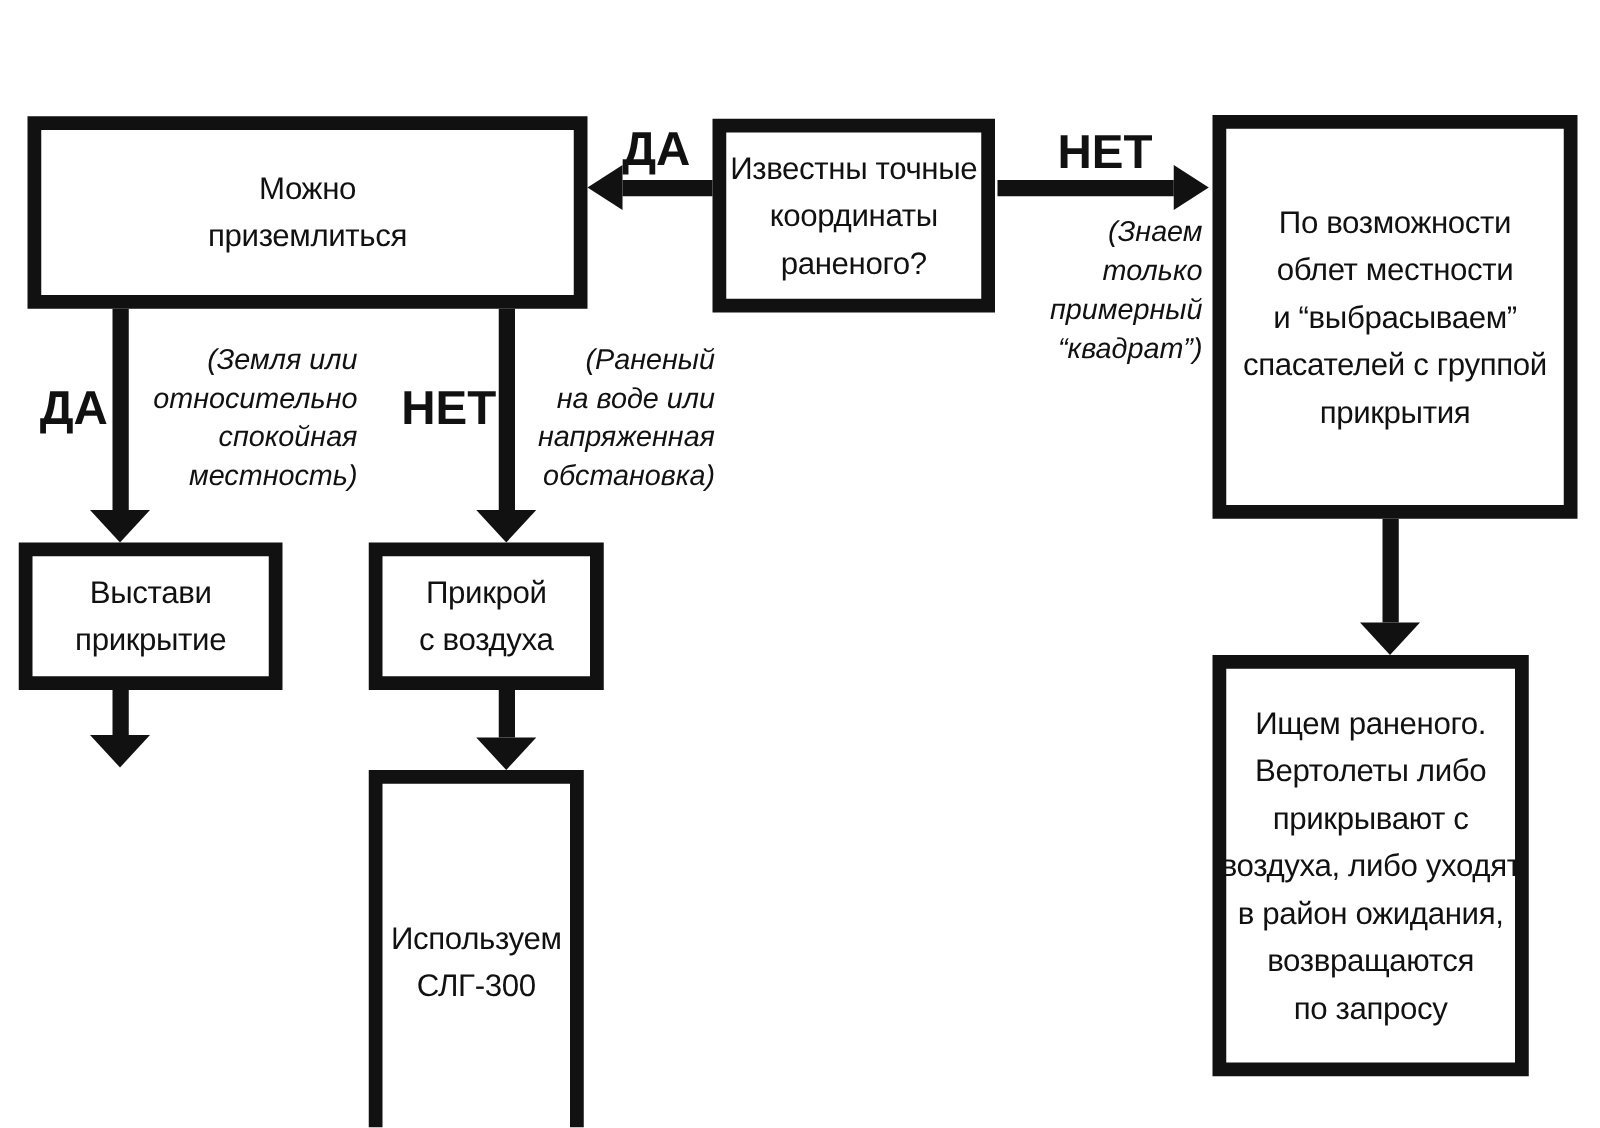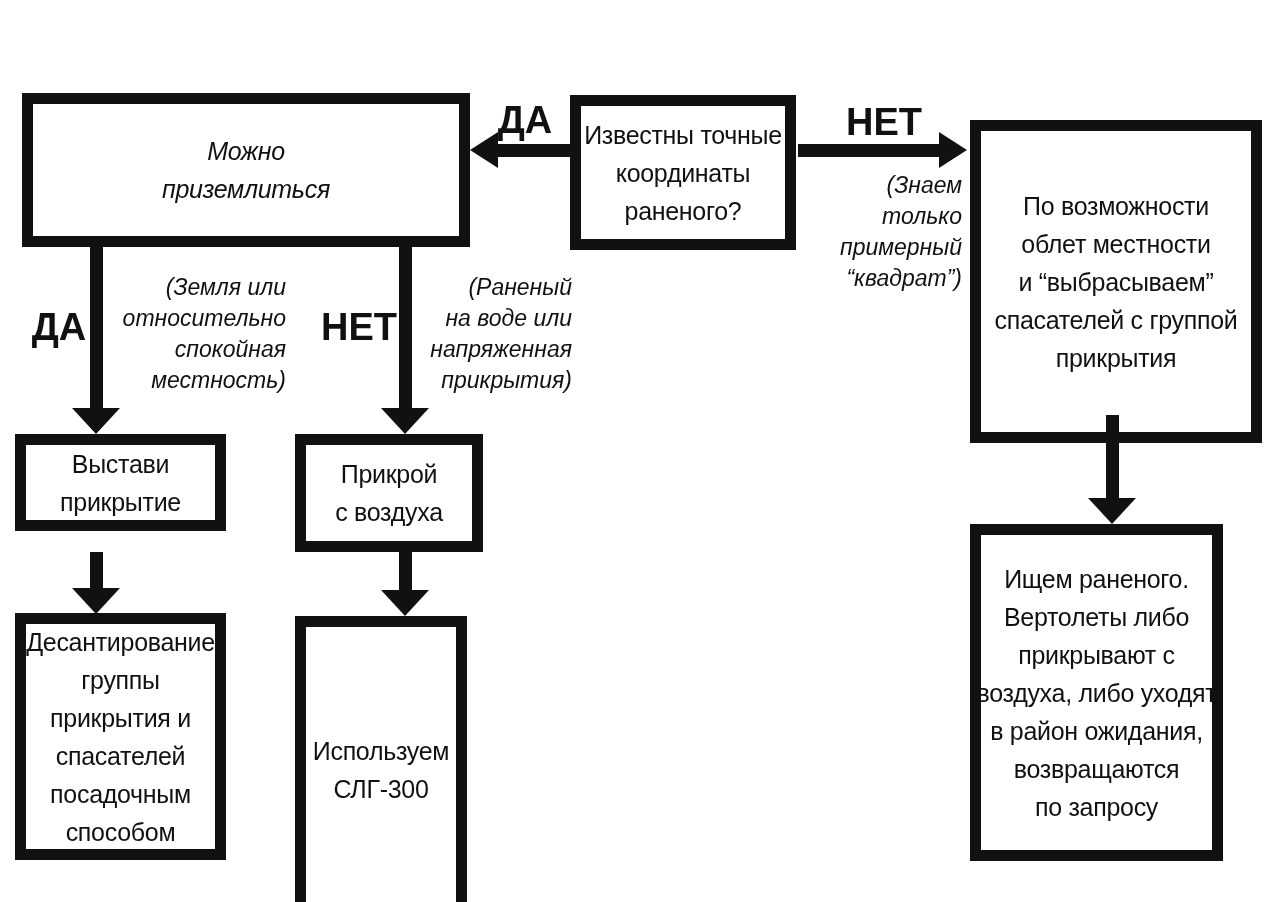--- a/index.html
+++ b/index.html
@@ -77,57 +77,49 @@
     text-align: right;
     white-space: pre;
     color: var(--ink);
   }
 </style>
 </head>
 <body>
 
 <div class="canvas">
 
-  <div class="node" style="left:22px; top:93px; width:448px; height:154px;font-style:italic;">
+  <div class="node" style="left:22px; top:93px; width:448px; height:154px;">
     <span class="node-text">Можно
 приземлиться</span>
   </div>
 
   <div class="node" style="left:570px; top:95px; width:226px; height:155px;">
     <span class="node-text">Известны точные
 координаты
 раненого?</span>
   </div>
 
-  <div class="node" style="left:970px; top:92px; width:292px; height:323px;margin-top:28px;">
+  <div class="node" style="left:970px; top:92px; width:292px; height:323px;">
     <span class="node-text">По возможности
 облет местности
 и “выбрасываем”
 спасателей с группой
 прикрытия</span>
   </div>
 
-  <div class="node" style="left:15px; top:434px; width:211px; height:97px;">
+  <div class="node" style="left:15px; top:434px; width:211px; height:118px;">
     <span class="node-text">Выстави
 прикрытие</span>
   </div>
 
   <div class="node" style="left:295px; top:434px; width:188px; height:118px;">
     <span class="node-text">Прикрой
 с воздуха</span>
   </div>
 
-  <div class="node" style="left:15px; top:613px; width:211px; height:247px;">
-    <span class="node-text">Десантирование
-группы
-прикрытия и
-спасателей
-посадочным
-способом</span>
-  </div>
 
   <div class="node" style="left:295px; top:616px; width:172px; height:307px;">
     <span class="node-text">Используем
 СЛГ-300</span>
   </div>
 
   <div class="node" style="left:970px; top:524px; width:253px; height:337px;">
     <span class="node-text">Ищем раненого.
 Вертолеты либо
 прикрывают с
@@ -156,21 +148,21 @@
 относительно
 спокойная
 местность)</div>
 
   <div class="line" style="left:399px; top:247px; width:13px; height:161px;"></div>
   <div class="head head-down" style="left:381px; top:408px;"></div>
   <div class="edge-label" style="left:318px; top:310px; width:82px;">НЕТ</div>
   <div class="note" style="left:408px; top:272px; width:164px;">(Раненый
 на воде или
 напряженная
-прикрытия)</div>
+обстановка)</div>
 
   <div class="line" style="left:90px; top:552px; width:13px; height:36px;"></div>
   <div class="head head-down" style="left:72px; top:588px;"></div>
 
   <div class="line" style="left:399px; top:552px; width:13px; height:38px;"></div>
   <div class="head head-down" style="left:381px; top:590px;"></div>
 
   <div class="line" style="left:1106px; top:415px; width:13px; height:83px;"></div>
   <div class="head head-down" style="left:1088px; top:498px;"></div>
 

